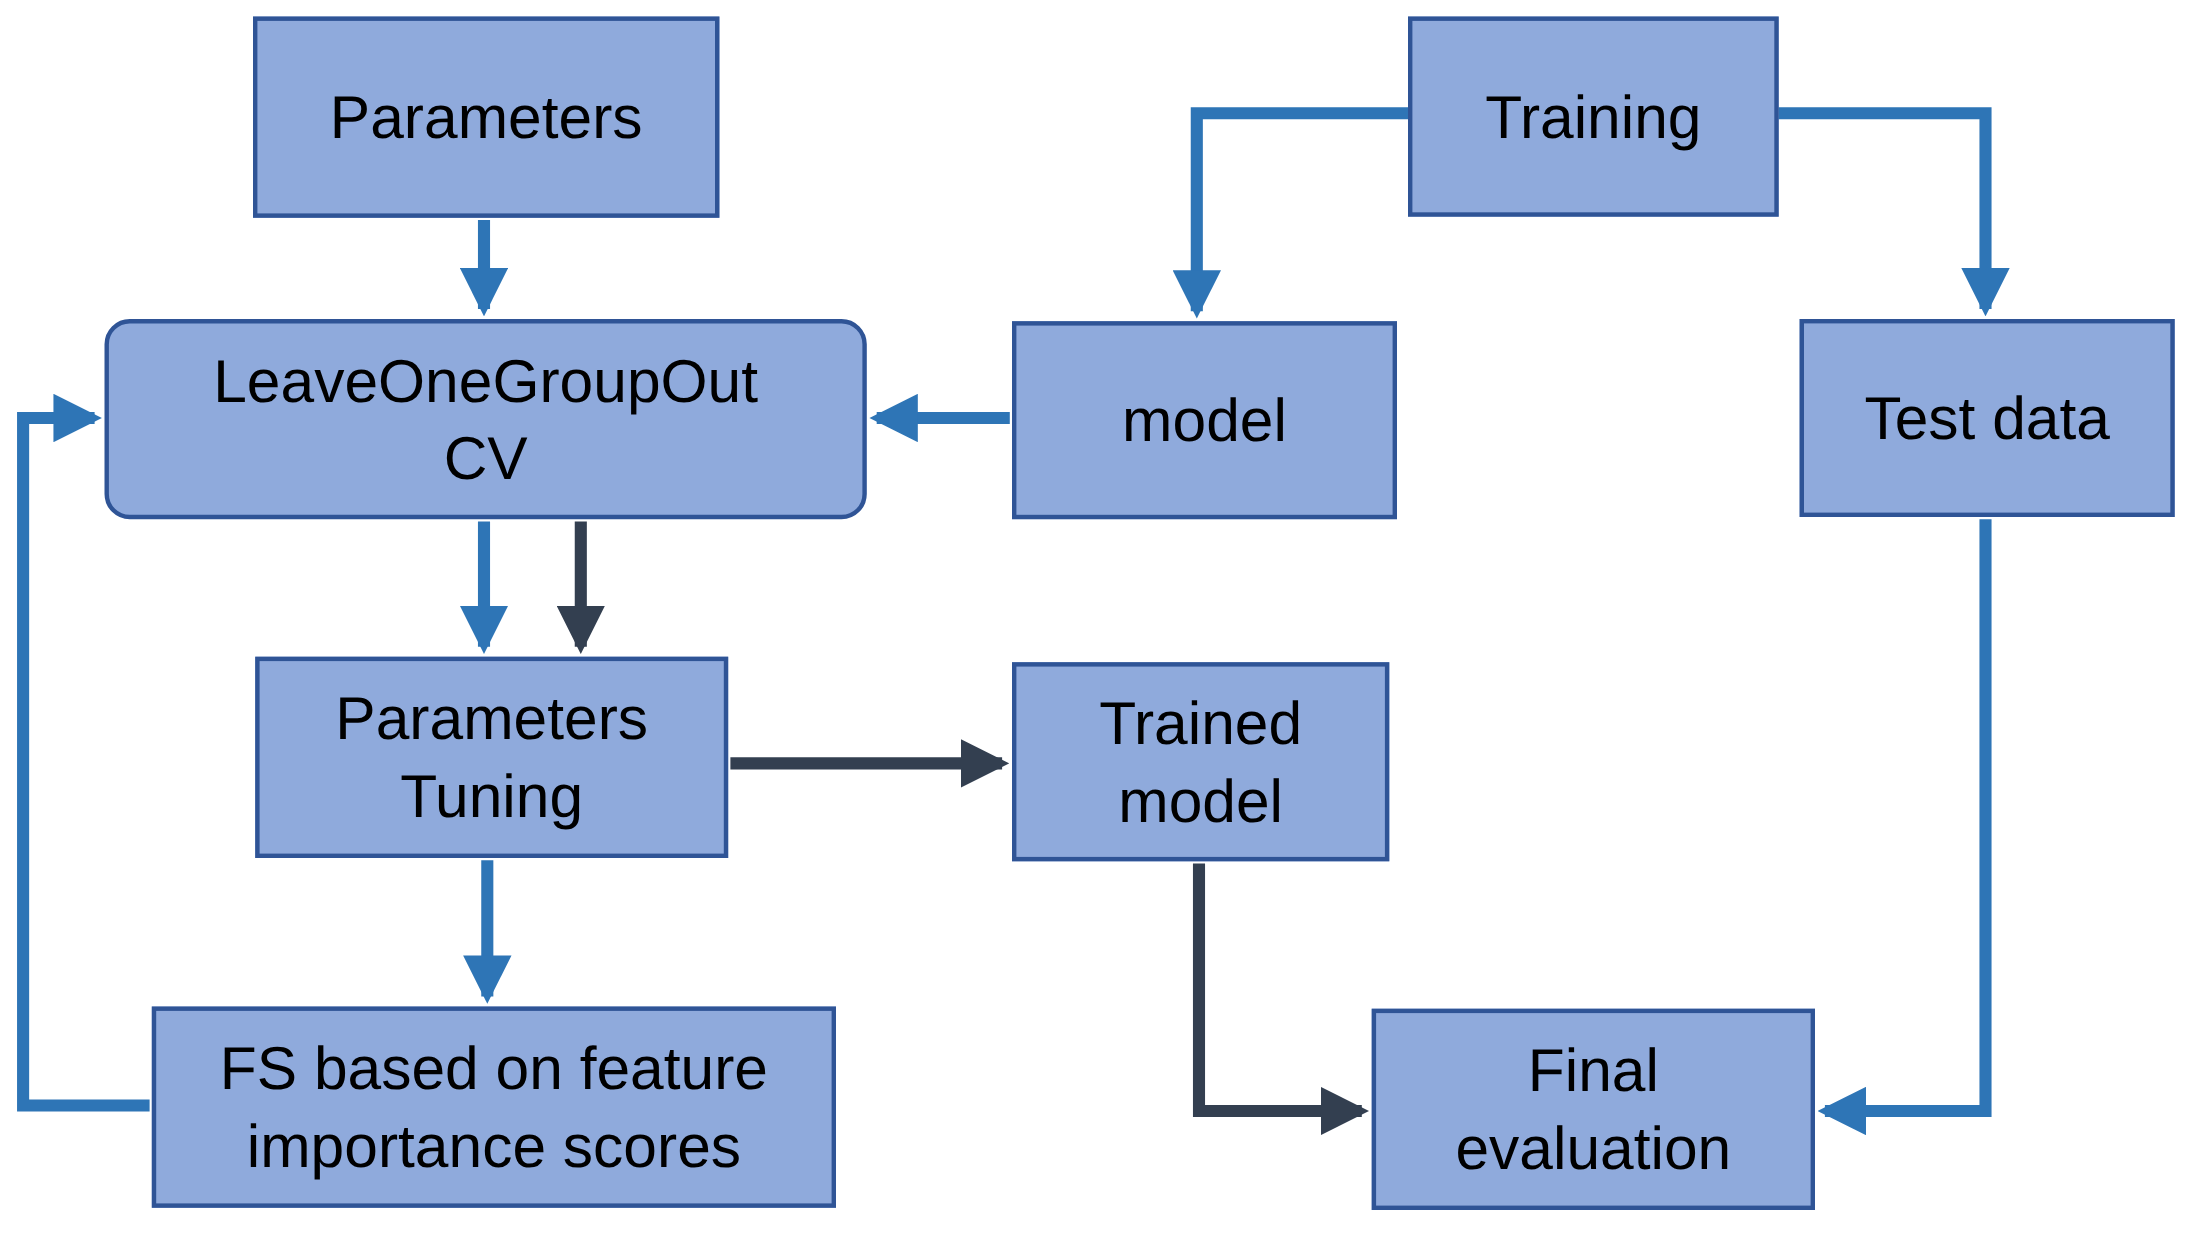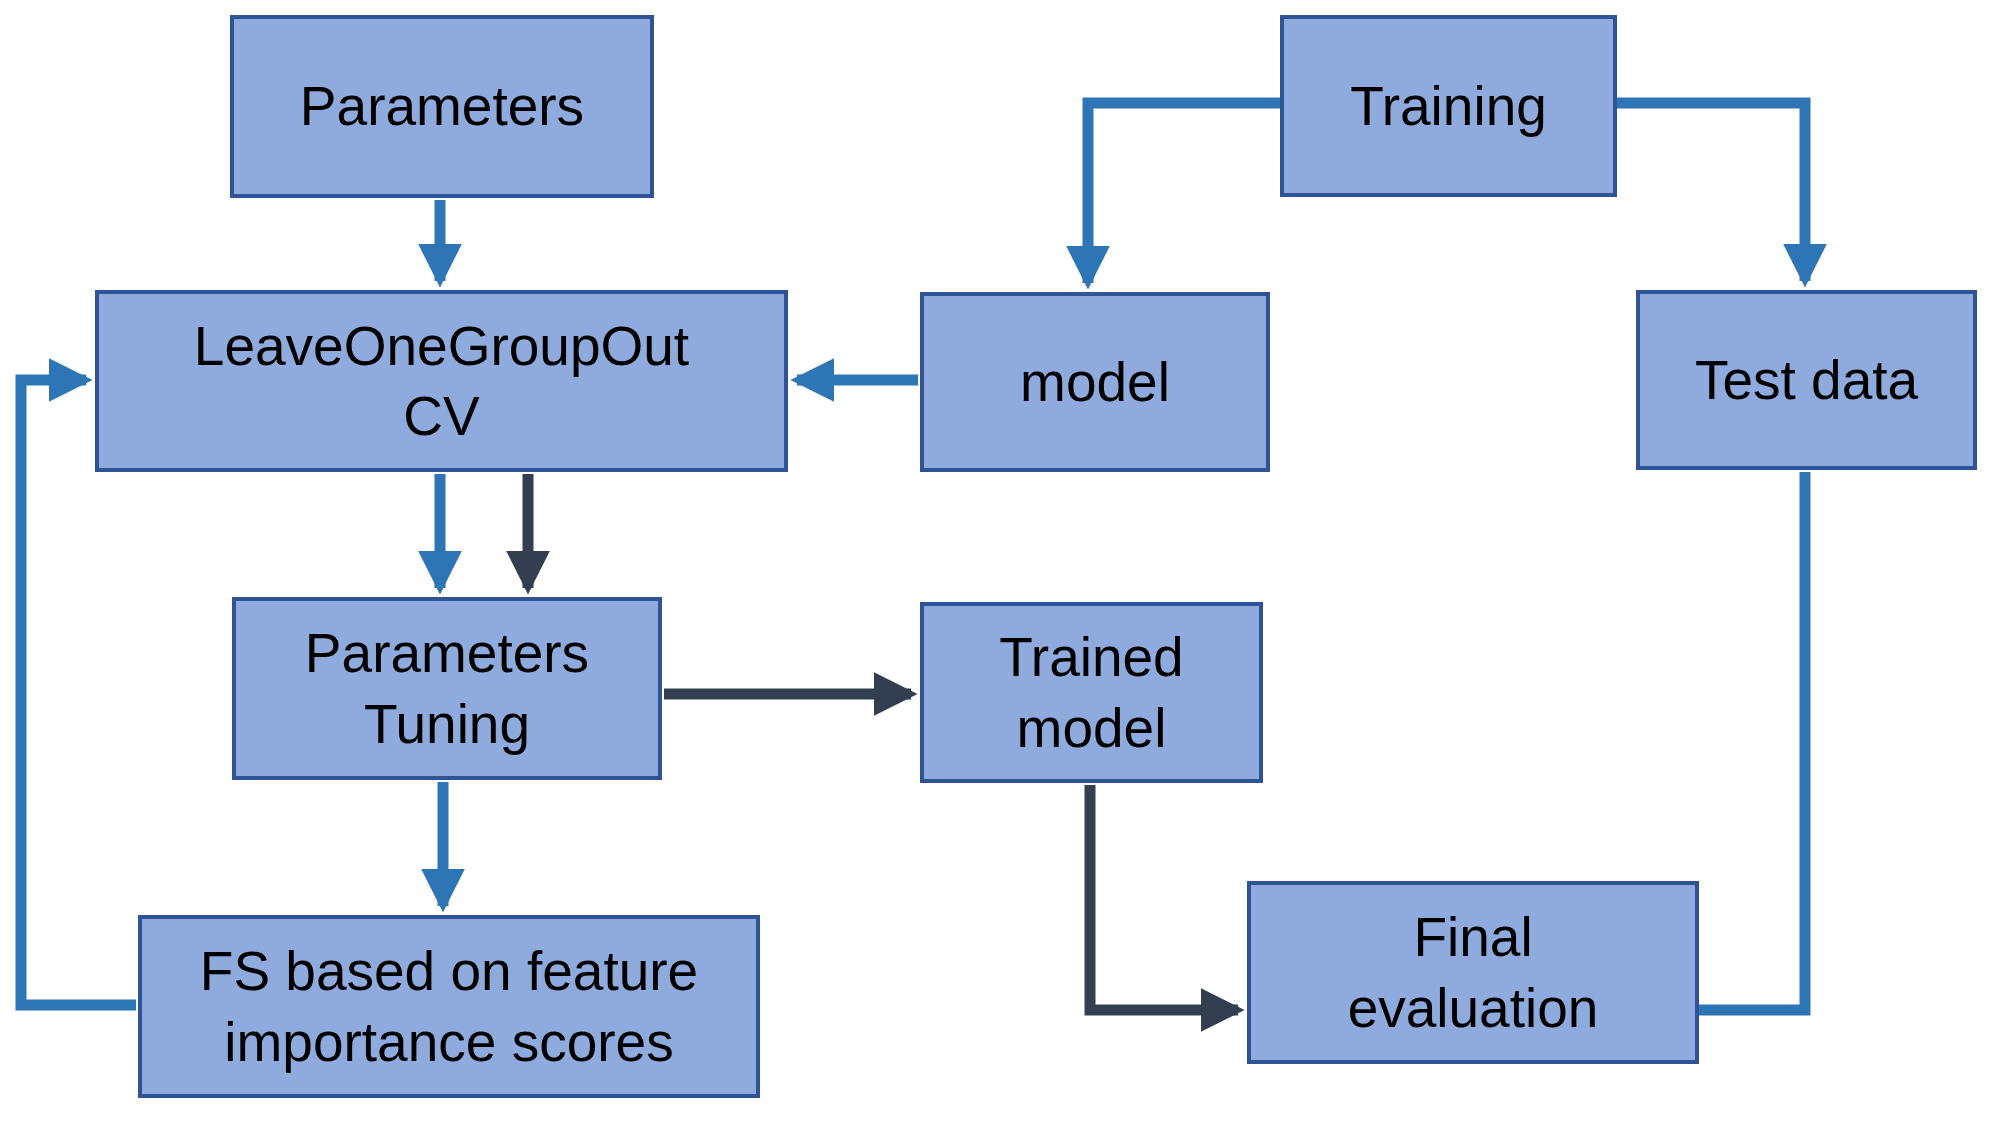--- a/index.html
+++ b/index.html
@@ -27,27 +27,27 @@
     align-items: center;
     justify-content: center;
     text-align: center;
     color: #000000;
     font-size: 55px;
     line-height: 1.28;
   }
   
   #n-parameters   { left: 230px;  top: 15px;  width: 424px; height: 183px; }
   #n-dataset      { left: 1280px; top: 15px;  width: 337px; height: 182px; }
-  #n-cv           { left: 95px;   top: 290px; width: 693px; height: 182px; }
+  #n-cv           { left: 95px;   top: 290px; width: 693px; height: 182px; border-radius: 23px; }
   #n-training     { left: 920px;  top: 292px; width: 350px; height: 180px; }
   #n-test         { left: 1636px; top: 290px; width: 341px; height: 180px; }
   #n-tuning       { left: 232px;  top: 597px; width: 430px; height: 183px; }
   #n-trained      { left: 920px;  top: 602px; width: 343px; height: 181px; }
   #n-fs           { left: 138px;  top: 915px; width: 622px; height: 183px; align-items: center; }
-  #n-final        { left: 1247px; top: 881px; width: 452px; height: 183px; text-align: center; }
+  #n-final        { left: 1247px; top: 917px; width: 403px; height: 183px; text-align: center; }
 </style>
 </head>
 <body>
 
 <div id="stage">
 
   <svg id="wires" viewBox="0 0 1989 1122" xmlns="http://www.w3.org/2000/svg">
     <defs>
       <marker id="headBlue" viewBox="0 0 10 10" refX="8.5" refY="5" markerWidth="4" markerHeight="4" orient="auto-start-reverse">
         <path d="M0,0 L10,5 L0,10 z" fill="#2E75B6"></path>

